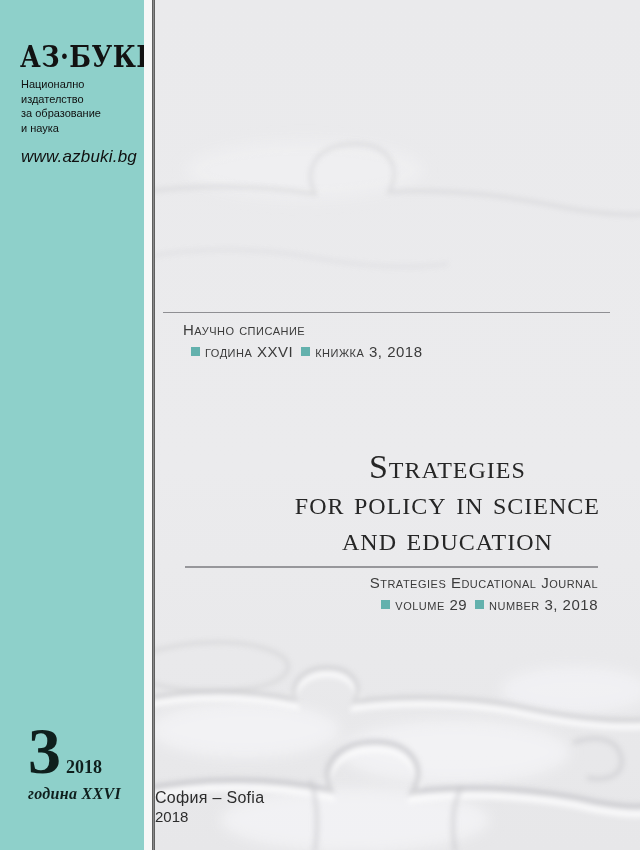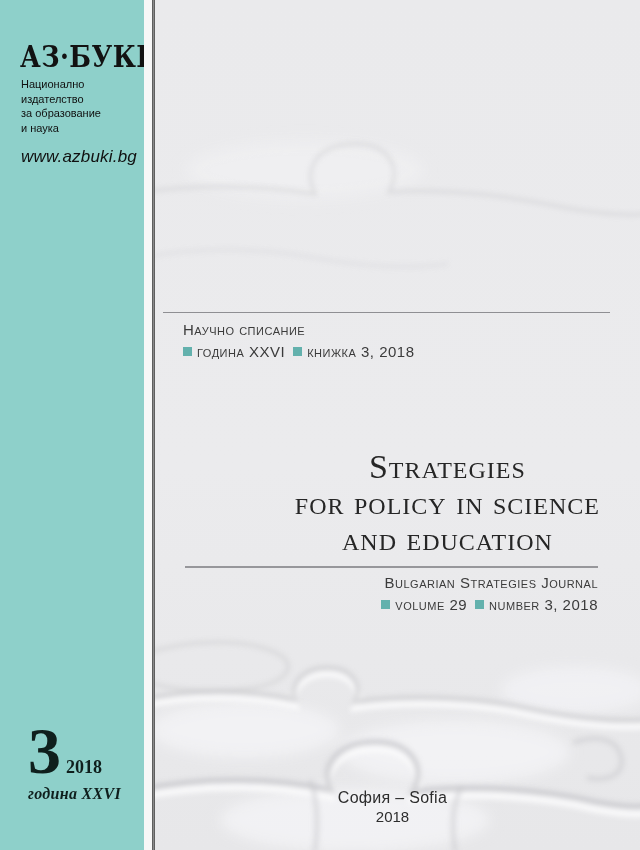--- a/index.html
+++ b/index.html
@@ -50,26 +50,26 @@
             letter-spacing:1px;color:#262626;white-space:nowrap;}
 
   .rule{position:absolute;border:0;background:var(--rule);}
   .rule1{left:8px;right:30px;top:312px;height:1px;}
   .rule2{left:30px;right:42px;top:566px;height:2px;background:#97979b;}
 
   .meta{font-variant:small-caps;font-size:15px;line-height:18px;color:var(--meta-ink);
         letter-spacing:.5px;white-space:nowrap;}
   .meta-bg{position:absolute;left:28px;top:321px;text-align:left;}
   .meta-en{position:absolute;right:42px;top:574px;text-align:right;}
-  .meta-line{margin-top:4px;}
+  .meta-line{margin-top:4px;margin-left:8px;}
   .sq{display:inline-block;width:9px;height:9px;background:var(--accent);
       margin-right:5px;transform:translateY(-1px);}
   .sq2{margin-left:8px;}
 
-  .footer{position:absolute;left:0;right:10px;top:790px;text-align:center;color:#2d2d2d;}
+  .footer{position:absolute;left:0;right:10px;top:790px;color:#2d2d2d;}
   .footer-city{font-size:16px;line-height:16px;letter-spacing:.3px;}
   .footer-year{font-size:15px;line-height:15px;margin-top:3px;}
 </style>
 </head>
 <body>
 
 <div class="cover">
 
   <aside class="sidebar">
     <div class="logo">АЗ·БУКИ</div>
@@ -136,21 +136,21 @@
 
     <h2 class="title-en">
       <div>Strategies</div>
       <div>for policy in science</div>
       <div>and education</div>
     </h2>
 
     <hr class="rule rule2">
 
     <div class="meta meta-en">
-      <div>Bulgarian Strategies Journal</div>
+      <div>Strategies Educational Journal</div>
       <div class="meta-line">
         <span class="sq"></span><span>volume 29</span><span class="sq sq2"></span><span>number 3, 2018</span>
       </div>
     </div>
 
     <div class="footer">
       <div class="footer-city">София – Sofia</div>
       <div class="footer-year">2018</div>
     </div>
 

